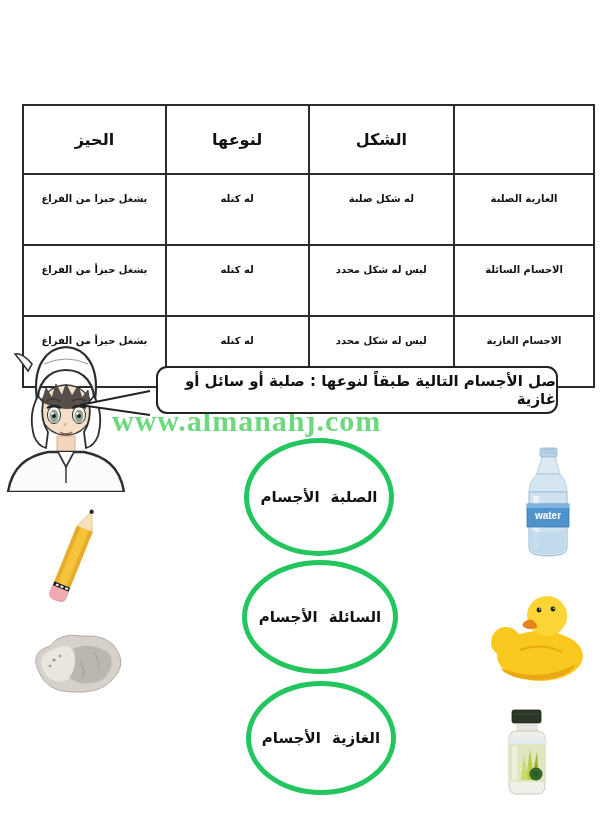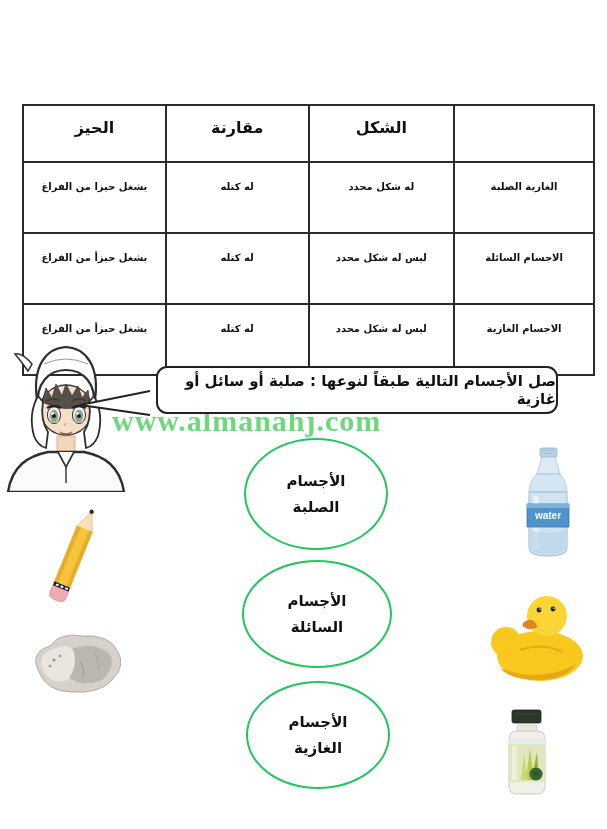--- a/index.html
+++ b/index.html
@@ -8,38 +8,38 @@
 
   
   .title{position:absolute;top:4px;left:0;width:100%;text-align:center;
          font-size:36px;font-weight:bold;color:#1c1c1c;direction:rtl;letter-spacing:-1px;}
 
   
   .cmp-table{position:absolute;left:22px;top:104px;width:573px;border-collapse:collapse;
              direction:rtl;table-layout:fixed;}
   .cmp-table th,.cmp-table td{border:2px solid #2b2b2b;text-align:center;vertical-align:top;
              font-weight:bold;color:#111;}
-  .cmp-table th{height:42px;font-size:16px;padding-top:12px;}
+  .cmp-table th{height:42px;font-size:16px;padding-top:24px;}
   .cmp-table td{height:50px;font-size:10px;padding-top:18px;}
 
   
   .bubble{position:absolute;left:156px;top:366px;width:398px;height:44px;background:#fff;
           border:2px solid #222;border-radius:11px;display:flex;align-items:center;
           justify-content:center;z-index:2;}
   .bubble span{direction:rtl;font-size:15px;font-weight:bold;color:#111;}
   .bubble-tail{position:absolute;left:80px;top:390px;z-index:3;}
 
   
   .watermark{position:absolute;left:112px;top:404px;z-index:1;
              font-family:"Liberation Serif",serif;font-size:30px;font-weight:bold;
              color:#55d268;opacity:0.85;letter-spacing:1px;white-space:nowrap;}
 
   
-  .oval{position:absolute;border:2px solid #22c55e;border-radius:50%;background:transparent;
-        display:flex;flex-direction:column;align-items:center;justify-content:center;
+  .oval{position:absolute;border:5px solid #22c55e;border-radius:50%;background:transparent;
+        display:flex;flex-direction:row;align-items:center;justify-content:center;
         gap:11px;z-index:2;}
   .oval span{direction:rtl;font-size:15px;font-weight:bold;color:#111;line-height:1;}
   .oval1{left:244px;top:438px;width:140px;height:108px;}
   .oval2{left:242px;top:560px;width:146px;height:104px;}
   .oval3{left:246px;top:681px;width:140px;height:104px;}
 
   .obj{position:absolute;}
 </style>
 </head>
 <body>
@@ -51,26 +51,26 @@
     <colgroup>
       <col style="width:24.5%">
         <col style="width:25.5%">
         <col style="width:25%">
         <col style="width:25%">
     </colgroup>
     <tbody>
         <tr>
       <th></th>
       <th>الشكل</th>
-      <th>مقارنة</th>
+      <th>لنوعها</th>
       <th>الحيز</th>
     </tr>
     <tr>
       <td>الغازية الصلبة</td>
-      <td>له شكل محدد</td>
+      <td>له شكل صلبة</td>
       <td>له كتله</td>
       <td>يشغل حيزا من الفراغ</td>
     </tr>
     <tr>
       <td>الاجسام السائلة</td>
       <td>ليس له شكل محدد</td>
       <td>له كتله</td>
       <td>يشغل حيزأ من الفراغ</td>
     </tr>
     <tr>

